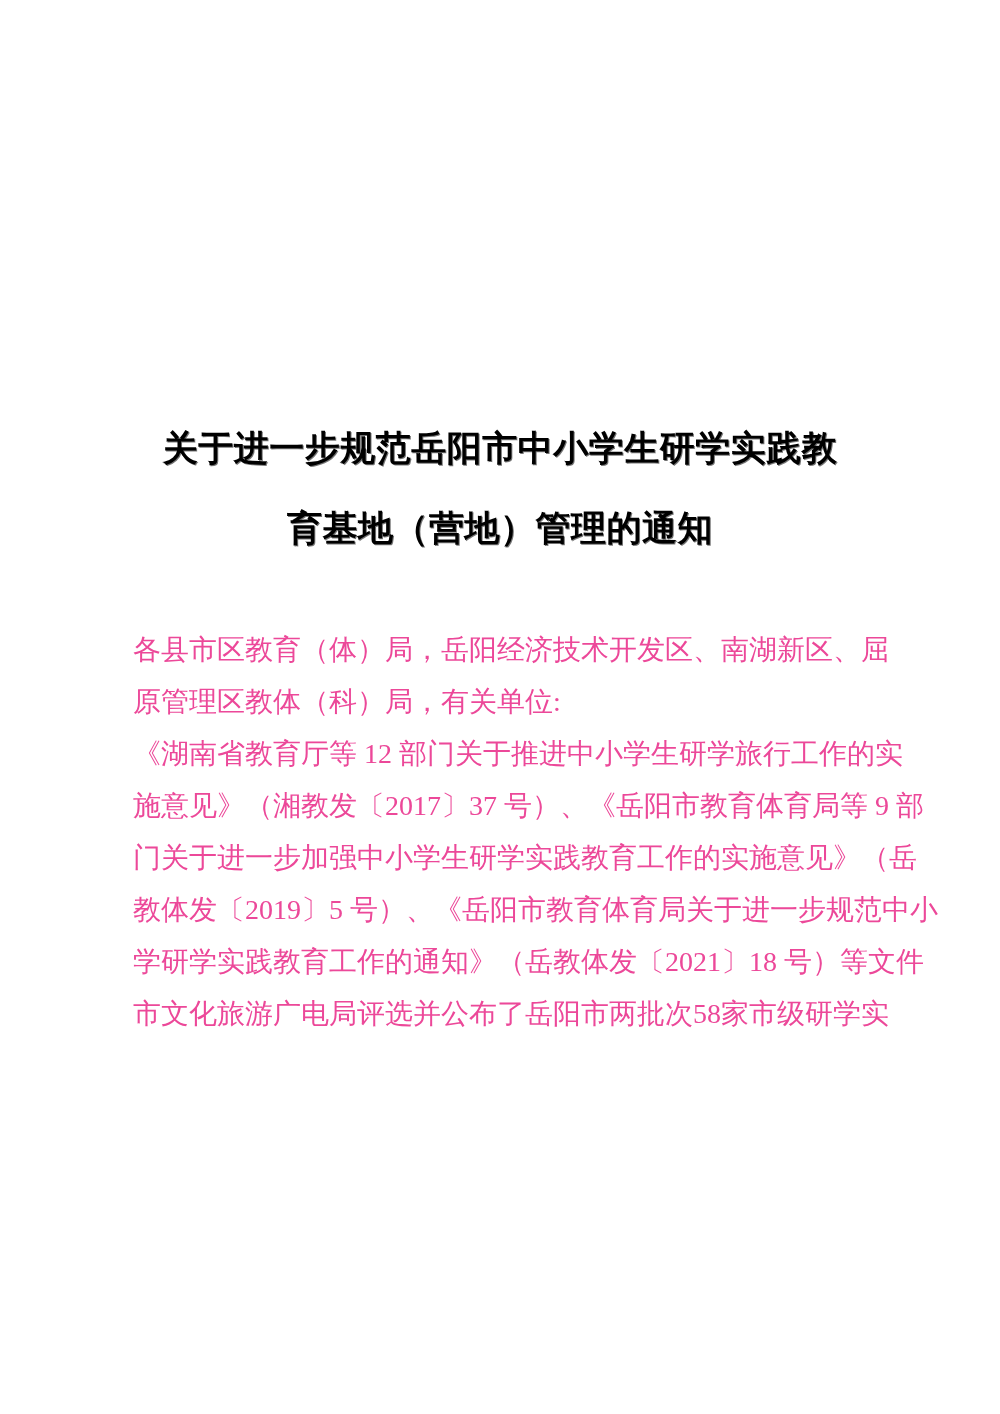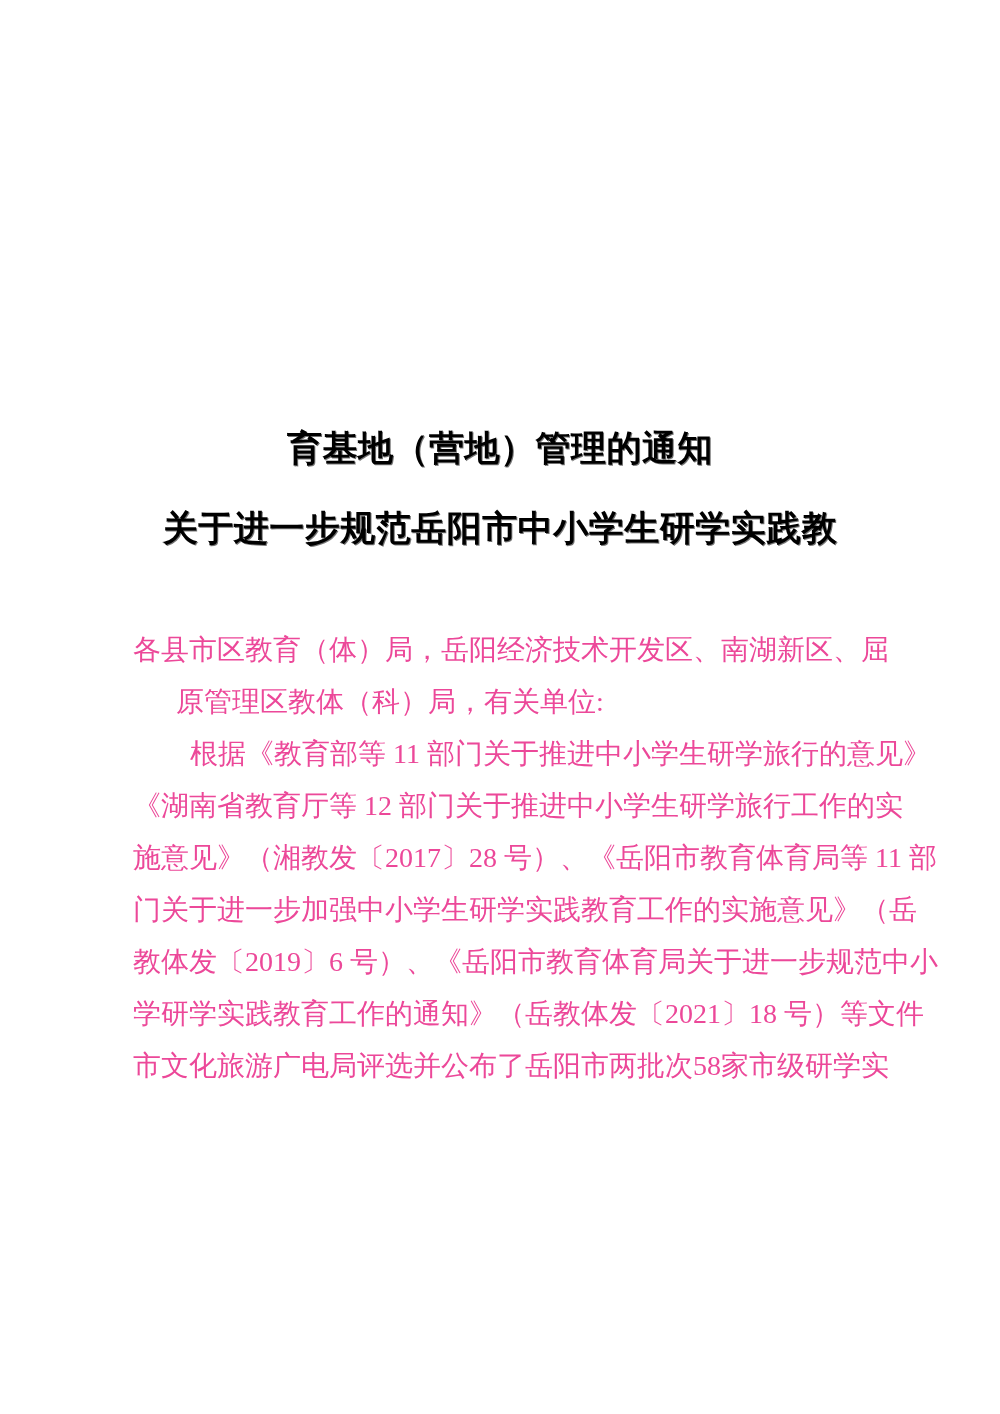--- a/index.html
+++ b/index.html
@@ -53,42 +53,40 @@
   .body-line {
     height: 52px;
     line-height: 52px;
     white-space: nowrap;
     text-align: justify;
     text-align-last: justify;
     overflow: visible;
   }
   .body-line.para-end {
     text-align-last: left;
-    margin-left: 43px;
   }
   .body-line.indent-2 {
     padding-left: 57px;
     box-sizing: border-box;
   }
 </style>
 </head>
 <body>
 
 <div class="page">
 
   <div class="doc-title">
+    <span class="title-line">关于进一步规范岳阳市中小学生研学实践教</span>
     <span class="title-line">育基地（营地）管理的通知</span>
-    <span class="title-line">关于进一步规范岳阳市中小学生研学实践教</span>
   </div>
 
   <div class="doc-body">
     <div class="body-line">各县市区教育（体）局，岳阳经济技术开发区、南湖新区、屈</div>
     <div class="body-line para-end">原管理区教体（科）局，有关单位:</div>
-    <div class="body-line indent-2">根据《教育部等 11 部门关于推进中小学生研学旅行的意见》</div>
     <div class="body-line">《湖南省教育厅等 12 部门关于推进中小学生研学旅行工作的实</div>
-    <div class="body-line">施意见》（湘教发〔2017〕28 号）、《岳阳市教育体育局等 11 部</div>
+    <div class="body-line">施意见》（湘教发〔2017〕37 号）、《岳阳市教育体育局等 9 部</div>
     <div class="body-line">门关于进一步加强中小学生研学实践教育工作的实施意见》（岳</div>
-    <div class="body-line">教体发〔2019〕6 号）、《岳阳市教育体育局关于进一步规范中小</div>
+    <div class="body-line">教体发〔2019〕5 号）、《岳阳市教育体育局关于进一步规范中小</div>
     <div class="body-line">学研学实践教育工作的通知》（岳教体发〔2021〕18 号）等文件</div>
     <div class="body-line">市文化旅游广电局评选并公布了岳阳市两批次58家市级研学实</div>
   </div>
 
 </div>
 
 </body></html>

